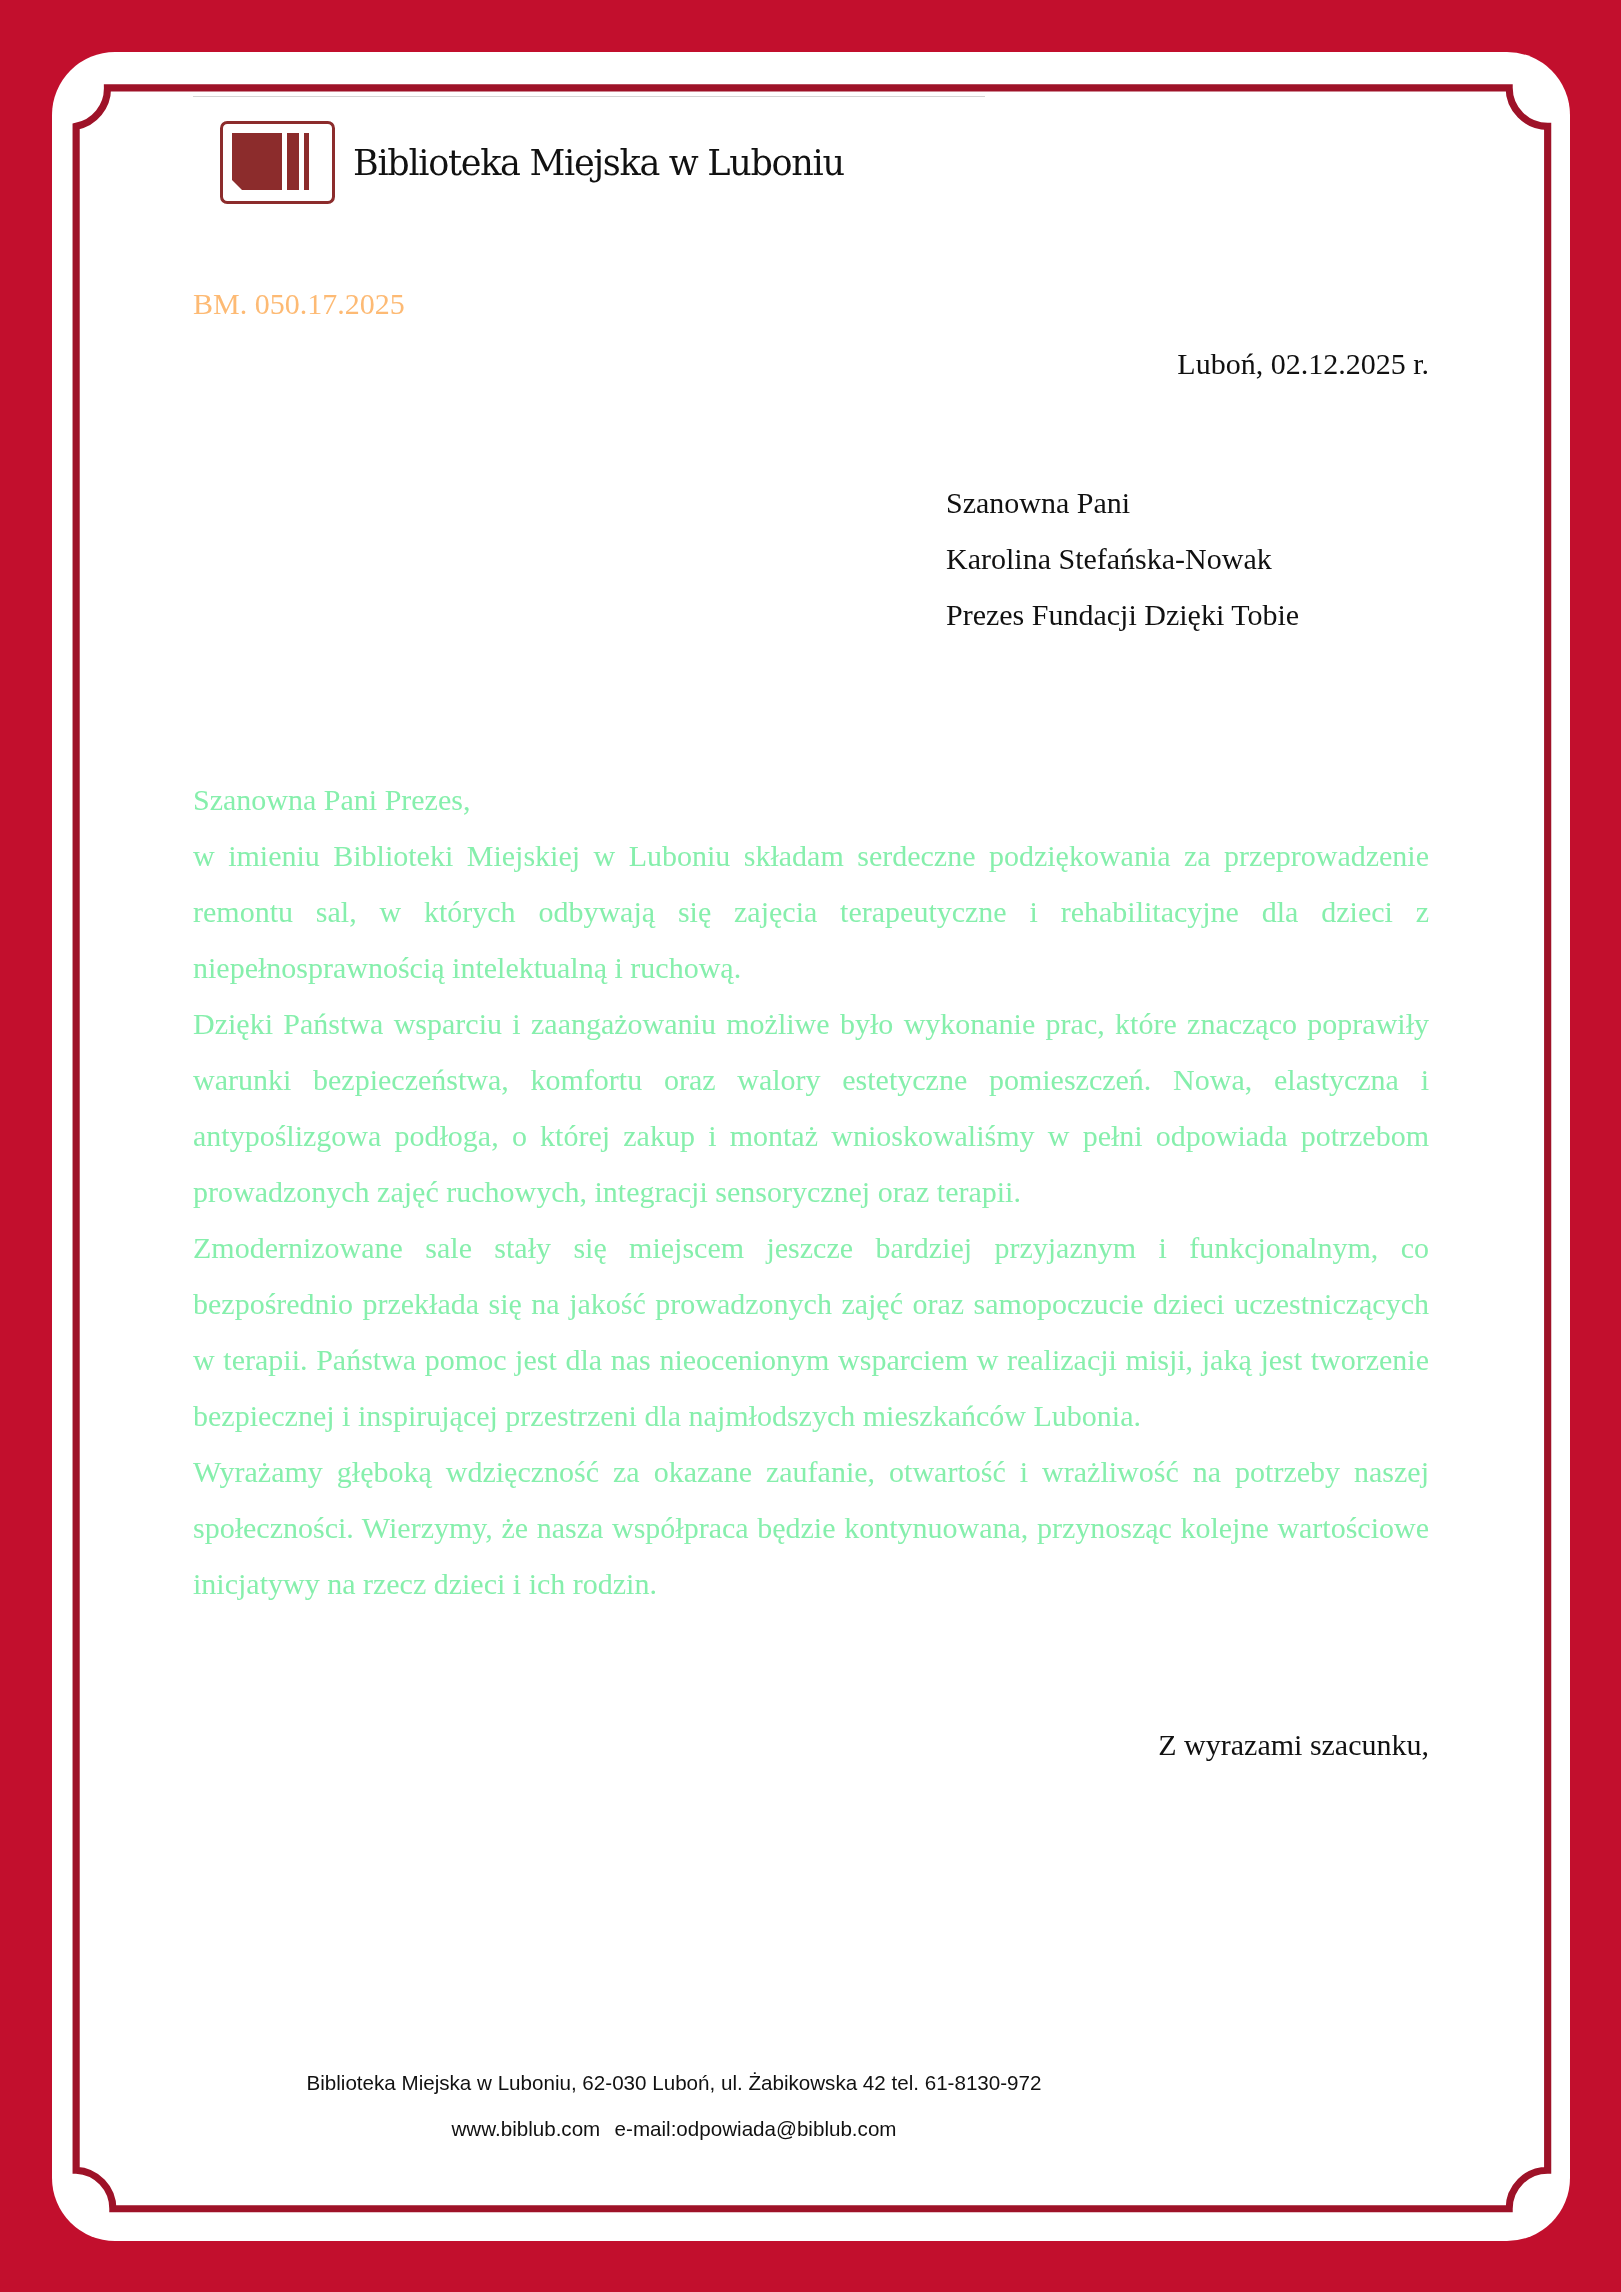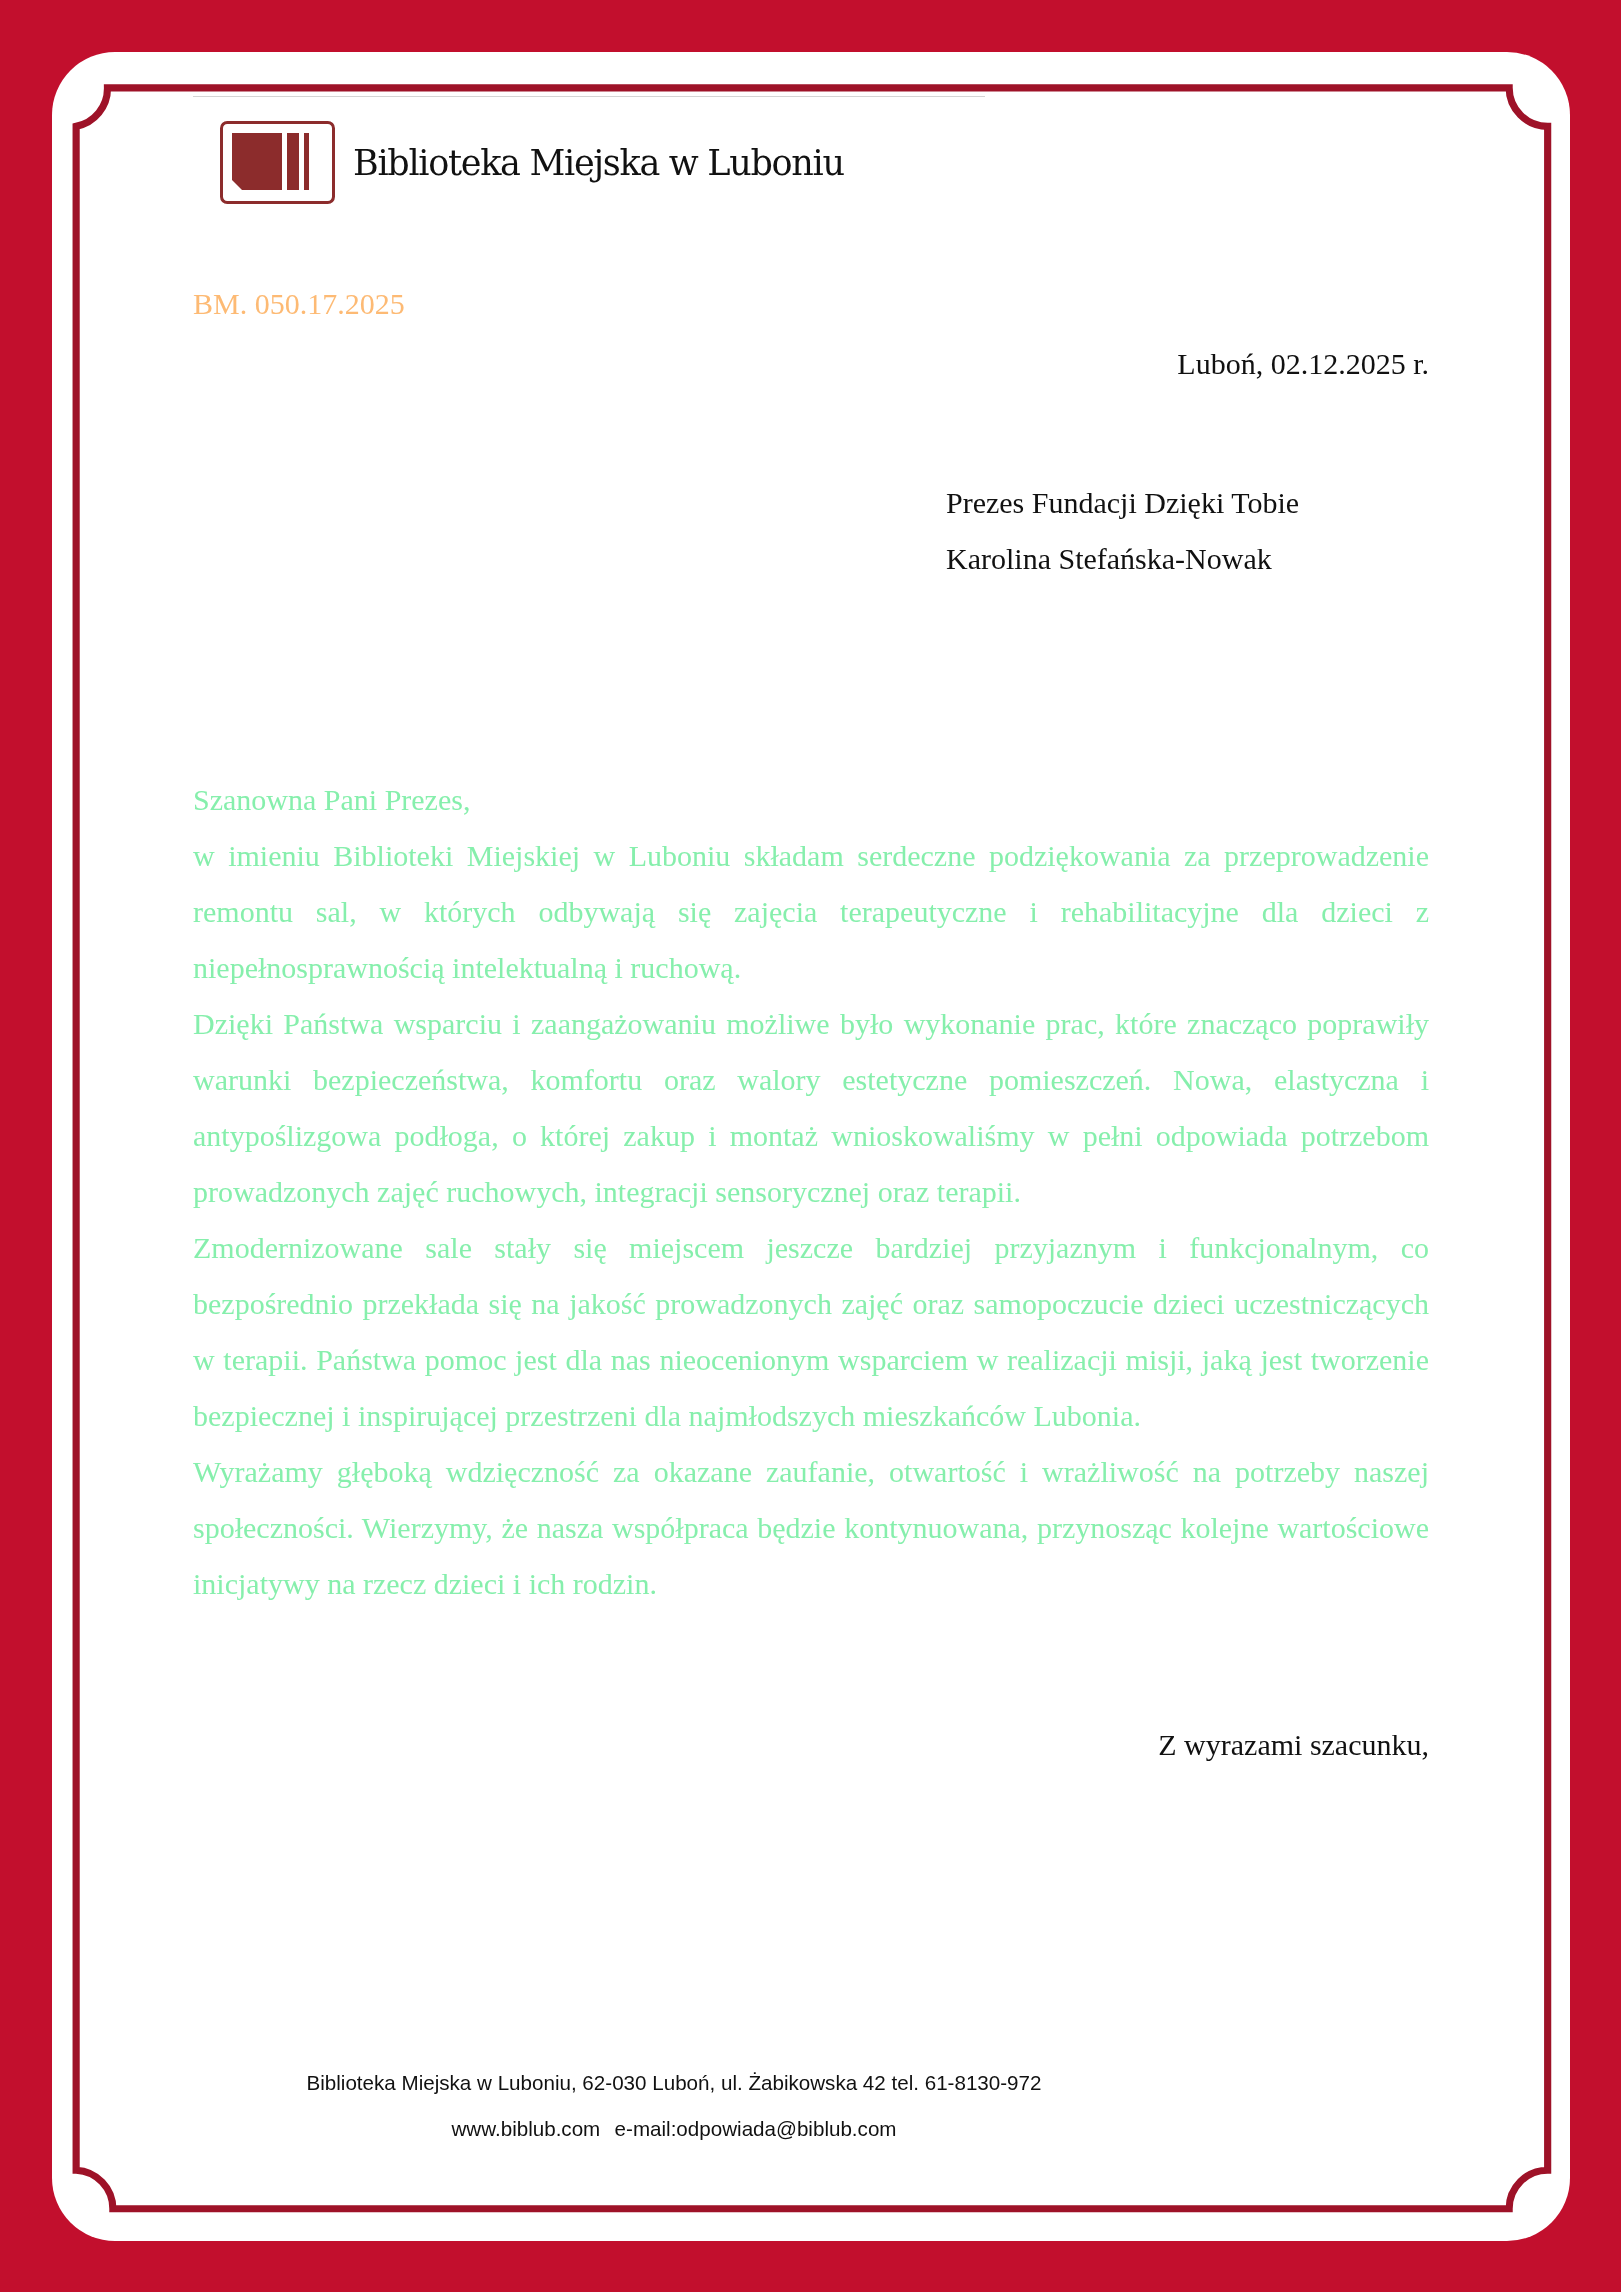--- a/index.html
+++ b/index.html
@@ -73,22 +73,23 @@
     <div class="lm-bar2"></div>
     <div class="lm-corner"></div>
   </div>
   <div class="logo-text">Biblioteka Miejska w Luboniu</div>
 </div>
 
 <div class="sig">BM. 050.17.2025</div>
 <div class="date">Luboń, 02.12.2025 r.</div>
 
 <div class="addressee">
+  <div>Szanowna Pani</div>
+  <div>Karolina Stefańska-Nowak</div>
   <div>Prezes Fundacji Dzięki Tobie</div>
-  <div>Karolina Stefańska-Nowak</div>
 </div>
 
 <div class="body">
   <p>Szanowna Pani Prezes,</p>
   <p>w imieniu Biblioteki Miejskiej w Luboniu składam serdeczne podziękowania za przeprowadzenie remontu sal, w których odbywają się zajęcia terapeutyczne i rehabilitacyjne dla dzieci z niepełnosprawnością intelektualną i ruchową.</p>
   <p>Dzięki Państwa wsparciu i zaangażowaniu możliwe było wykonanie prac, które znacząco poprawiły warunki bezpieczeństwa, komfortu oraz walory estetyczne pomieszczeń. Nowa, elastyczna i antypoślizgowa podłoga, o której zakup i montaż wnioskowaliśmy w pełni odpowiada potrzebom prowadzonych zajęć ruchowych, integracji sensorycznej oraz terapii.</p>
   <p>Zmodernizowane sale stały się miejscem jeszcze bardziej przyjaznym i funkcjonalnym, co bezpośrednio przekłada się na jakość prowadzonych zajęć oraz samopoczucie dzieci uczestniczących w terapii. Państwa pomoc jest dla nas nieocenionym wsparciem w realizacji misji, jaką jest tworzenie bezpiecznej i inspirującej przestrzeni dla najmłodszych mieszkańców Lubonia.</p>
   <p>Wyrażamy głęboką wdzięczność za okazane zaufanie, otwartość i wrażliwość na potrzeby naszej społeczności. Wierzymy, że nasza współpraca będzie kontynuowana, przynosząc kolejne wartościowe inicjatywy na rzecz dzieci i ich rodzin.</p>
 </div>
 

